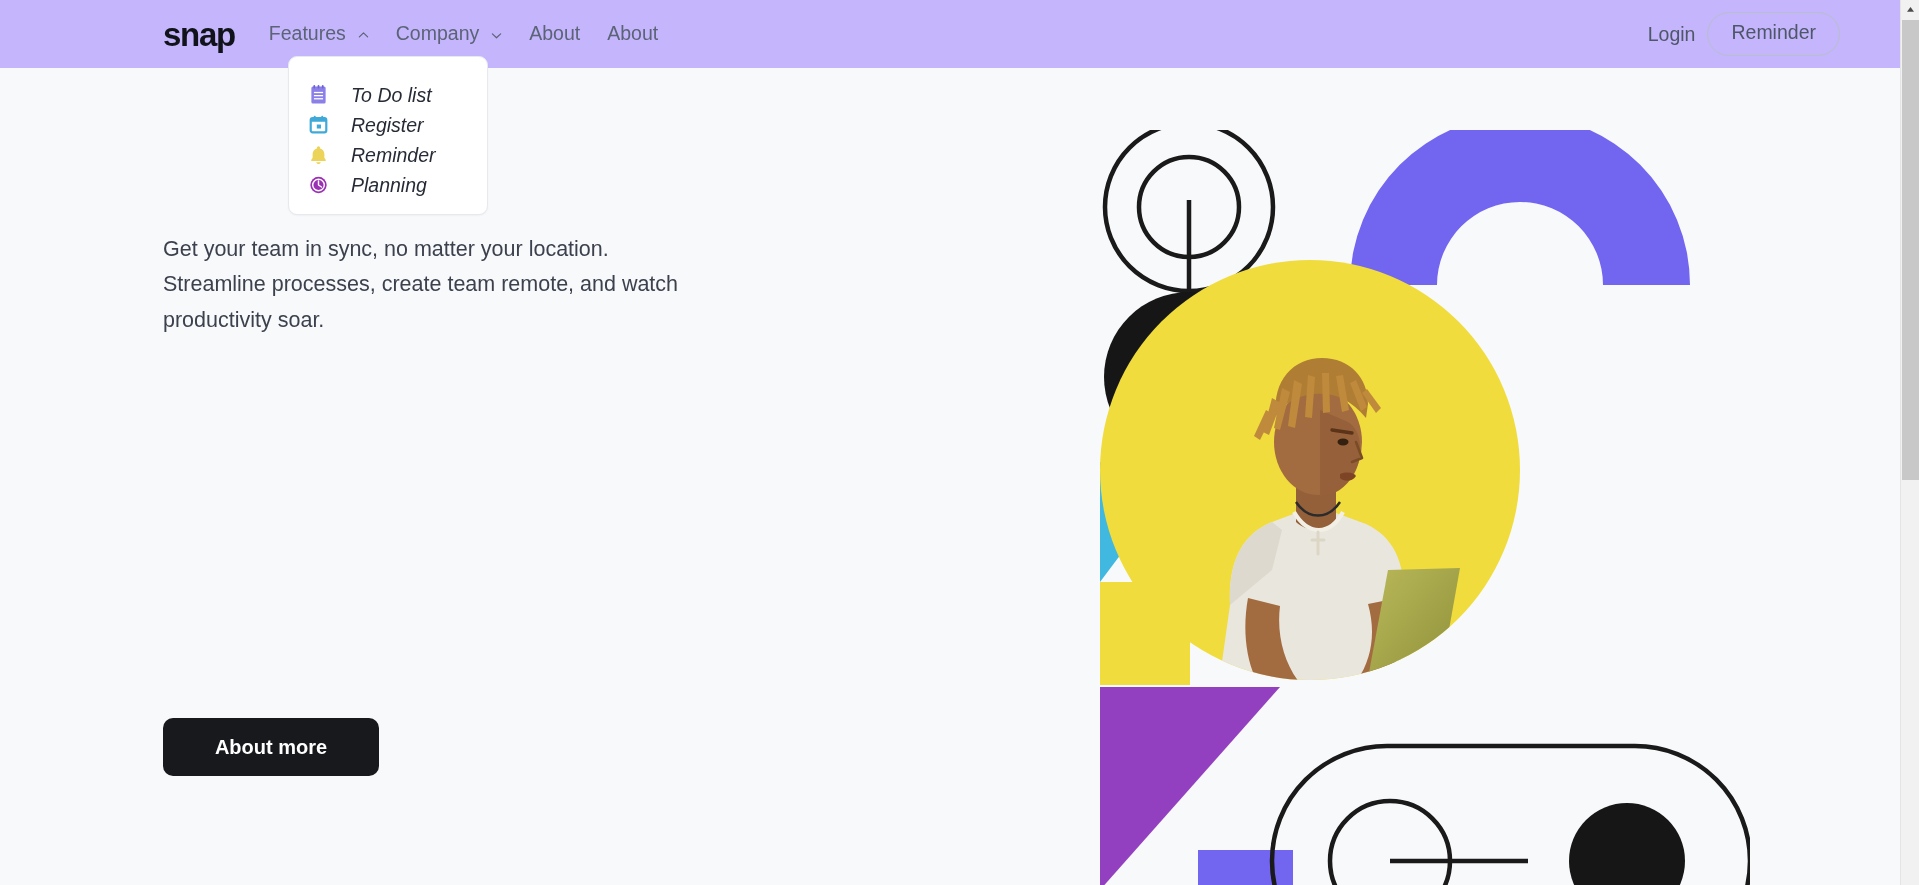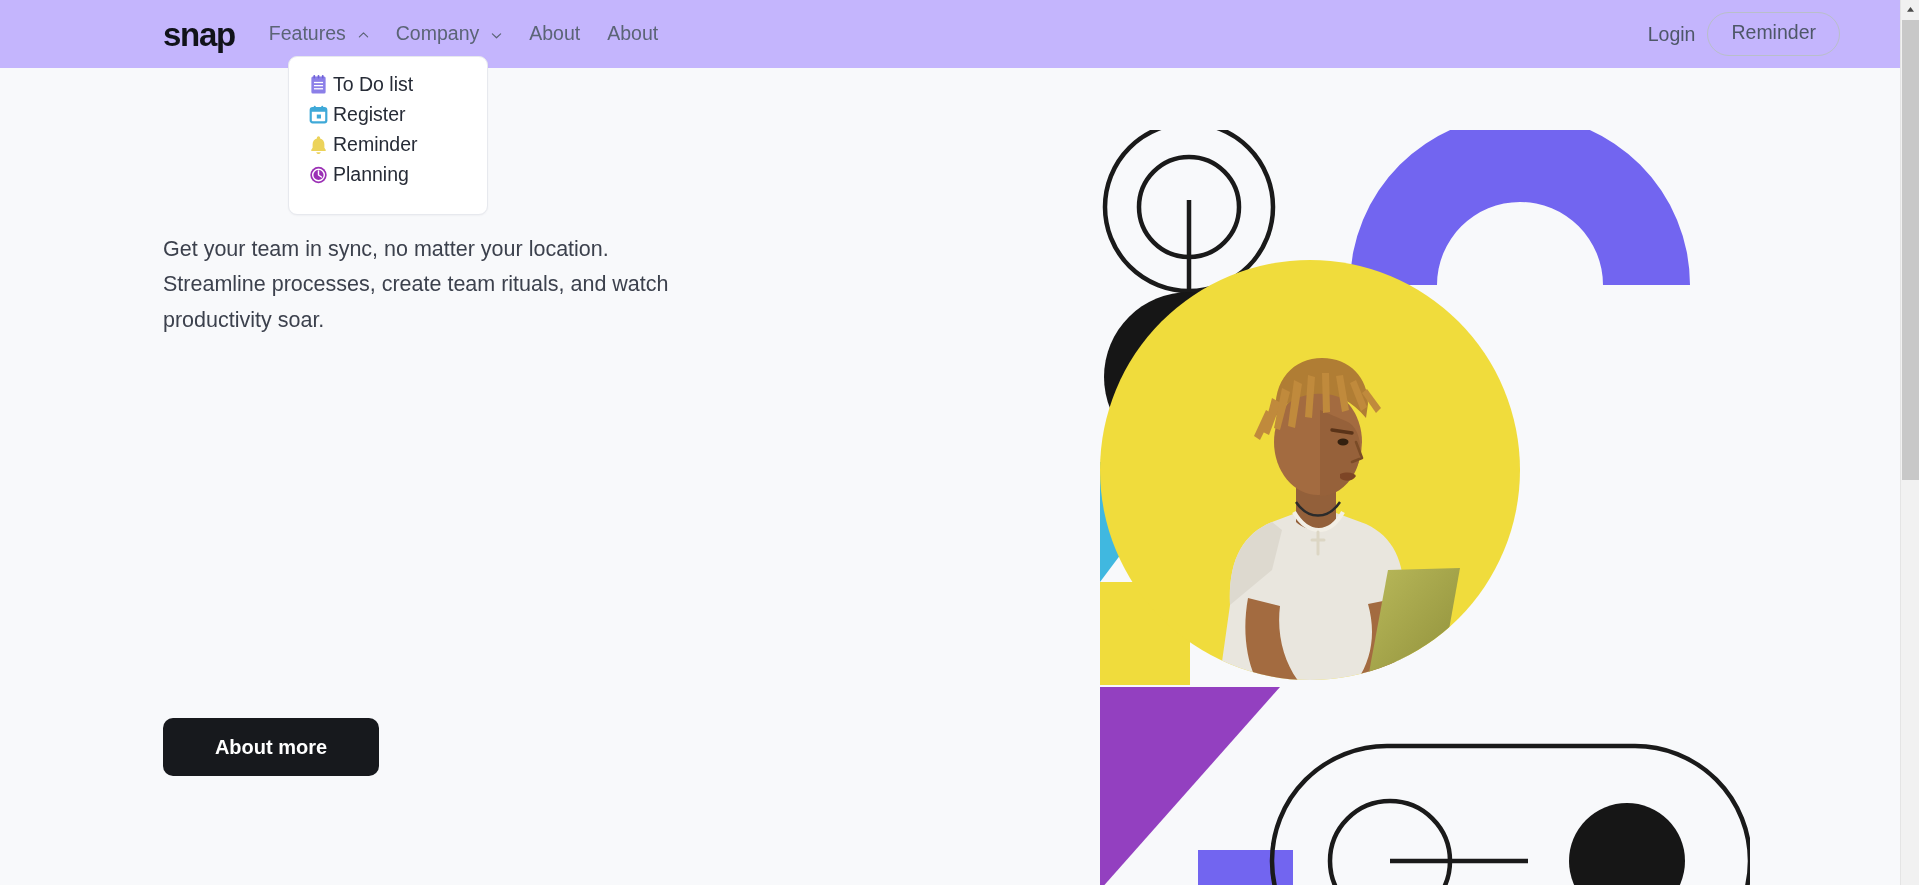--- a/index.html
+++ b/index.html
@@ -112,29 +112,30 @@
     background: #ffffff;
     border: 1px solid #e7e9ee;
     border-radius: 9px;
     padding: 18px 0 19px 0;
     z-index: 40;
     box-shadow: 0 1px 2px rgba(16,24,40,0.04);
   }
 
   .dd-item {
     display: flex;
-    align-items: flex-start;
-    gap: 5px;
+    align-items: flex-end;
+    gap: 23px;
     padding: 0 0 0 20px;
     height: 30px;
     font-size: 19.5px;
     color: #262b36;
     cursor: pointer;
     line-height: 1;
     white-space: nowrap;
+    font-style: italic;
   }
 
   .dd-ico {
     width: 19px;
     height: 20px;
     flex: 0 0 19px;
     display: block;
   }
   .dd-ico svg { display: block; }
 
@@ -321,21 +322,21 @@
           <path d="M10 6.3 V10.5 L13.1 12.6" fill="none" stroke="#ffffff" stroke-width="1.5" stroke-linecap="round" stroke-linejoin="round"></path>
         </svg>
       </span>
       <span>Planning</span>
     </div>
 
   </div>
 
   <div class="hero-text">
     <p class="subtext">Get your team in sync, no matter your location.
-Streamline processes, create team rituals, and watch
+Streamline processes, create team remote, and watch
 productivity soar.</p>
   </div>
 
   <button class="learn-btn">About more</button>
 
   <div class="illustration">
     <svg width="650" height="760" viewBox="0 0 650 760">
       <defs>
         <clipPath id="yellowCircleClip">
           <circle cx="210" cy="340" r="210"></circle>

